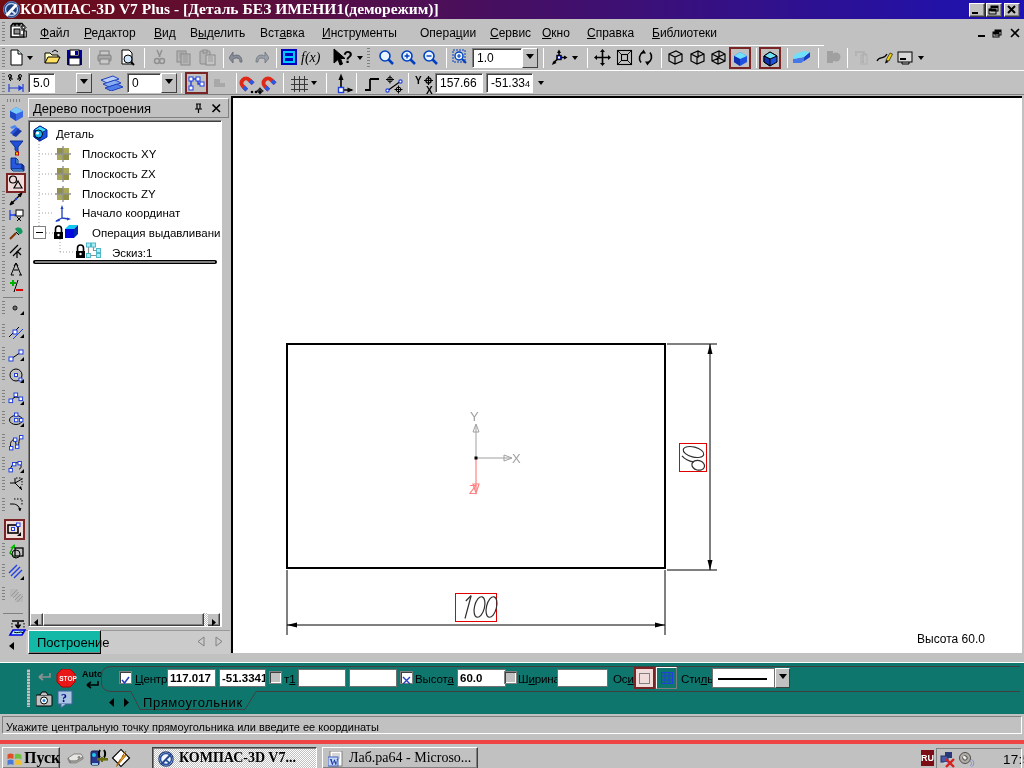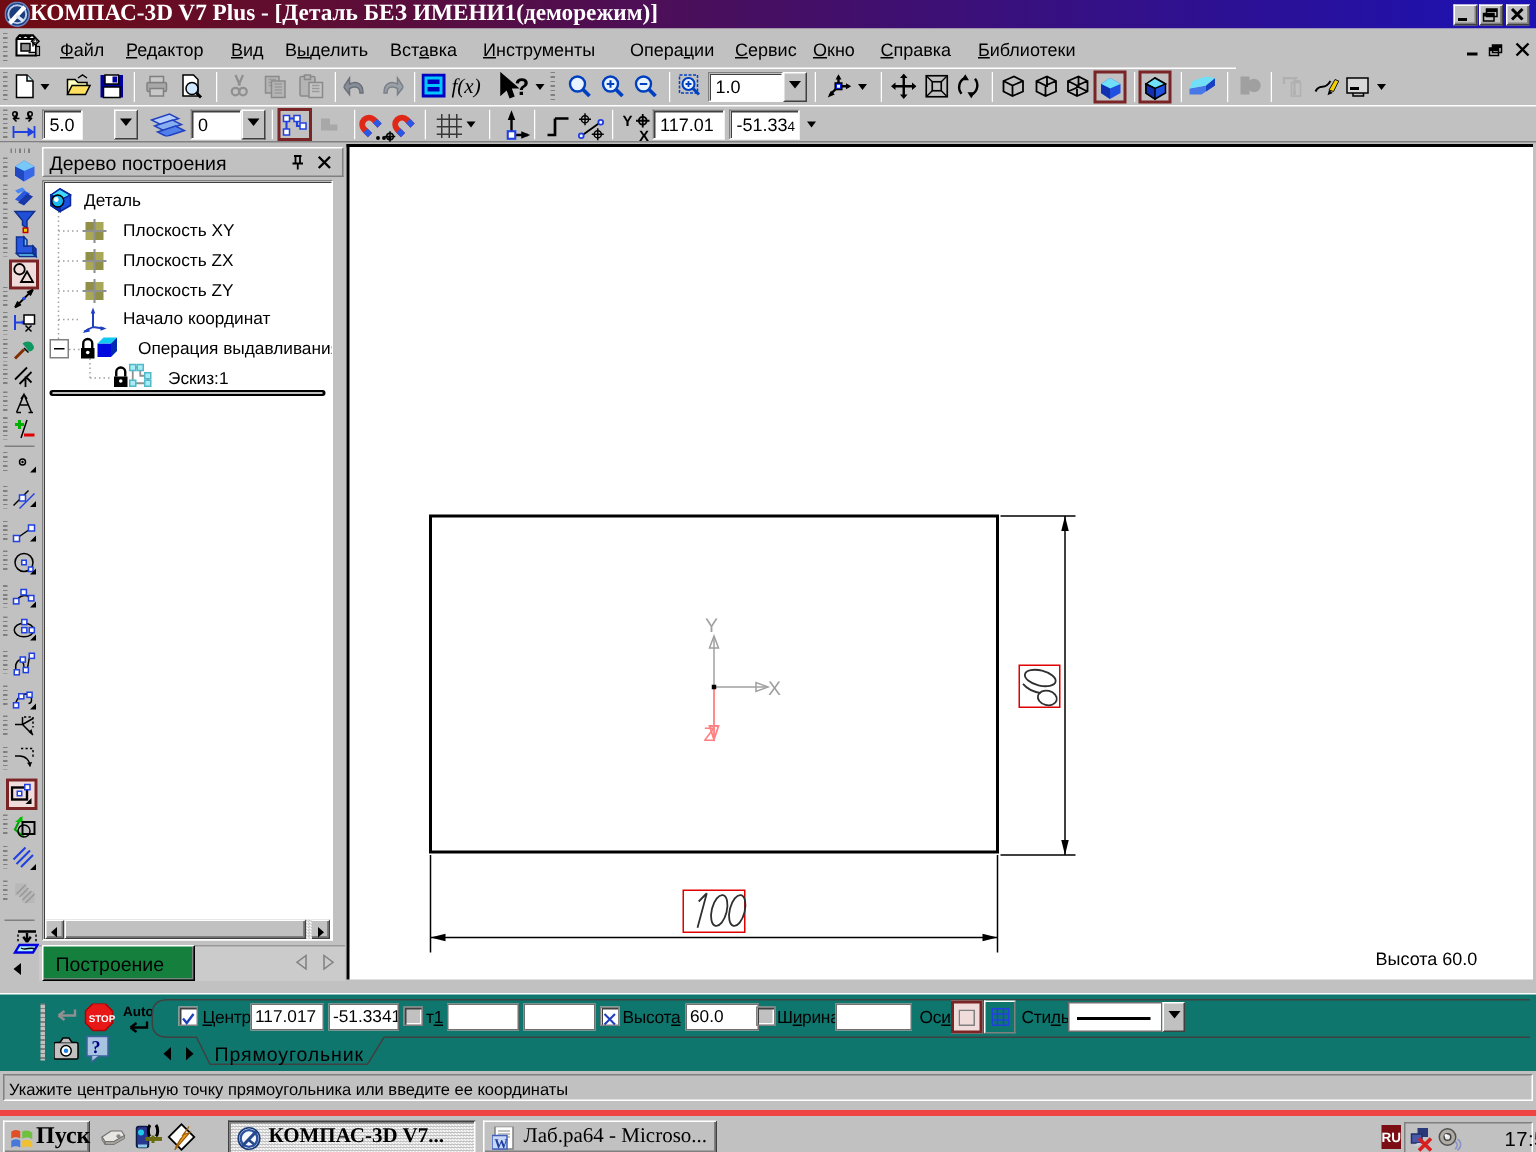--- a/index.html
+++ b/index.html
@@ -33,21 +33,21 @@
 #treehdr{left:28px;top:98px;width:201px;height:20px;background:#c1c1c1;border:1px solid;border-color:#fff #808080 #808080 #fff;font-size:13px;padding:2px 0 0 4px;color:#000;}
 #treebox{left:28px;top:120px;width:194px;height:507px;background:#fff;border:1px solid;border-color:#808080 #fff #fff #808080;box-shadow:inset 1px 1px 0 #404040;overflow:hidden;}
 .titem{position:absolute;font-size:11.5px;color:#000;white-space:nowrap;}
 #treescroll{left:30px;top:613px;width:190px;height:13px;background:#c1c1c1;}
 .sbtn{position:absolute;width:13px;height:13px;background:#c1c1c1;border:1px solid;border-color:#fff #404040 #404040 #fff;box-shadow:inset -1px -1px 0 #808080;}
 #treetab{left:26px;top:628px;width:204px;height:27px;background:#c1c1c1;}
 
 #canvas{left:231px;top:96px;width:791px;height:557px;background:#fff;border-left:2px solid #000;border-top:2px solid #000;}
 
 #propbar{left:0;top:662px;width:1024px;height:52px;background:#0f766e;border-top:1px solid #fff;}
-.pfield{position:absolute;background:#fff;border:1px solid #707070;font-size:11.5px;padding:2px 16px 0 2px;color:#000;white-space:nowrap;overflow:hidden;}
+.pfield{position:absolute;background:#fff;border:1px solid #707070;font-size:11.5px;padding:2px 16px 0 2px;color:#000;white-space:nowrap;overflow:hidden;font-weight:bold;}
 .plabel{position:absolute;font-size:11.6px;letter-spacing:-0.2px;color:#000;white-space:nowrap;}
 .pcheck{position:absolute;width:13px;height:13px;background:#c1c1c1;border:1px solid #808080;box-shadow:inset 1px 1px 0 #404040, inset -1px -1px 0 #fff;}
 
 #status{left:0;top:714px;width:1024px;height:26px;background:#c1c1c1;}
 #status .in{position:absolute;left:2px;top:2px;width:1020px;height:18px;border:1px solid;border-color:#808080 #fff #fff #808080;font-size:11px;padding:4px 0 0 3px;}
 
 #taskbar{left:0;top:740px;width:1024px;height:28px;background:#c1c1c1;border-top:4px solid #ef4444;}
 .tbtn{position:absolute;top:3px;height:22px;background:#c1c1c1;border:1px solid;border-color:#fff #404040 #404040 #fff;box-shadow:inset -1px -1px 0 #808080;font-size:13px;}
 .tbtn.pressed{border-color:#404040 #fff #fff #404040;box-shadow:inset 1px 1px 0 #808080;background:repeating-conic-gradient(#ffffff 0 25%,#c1c1c1 0 50%) 0 0/2px 2px;}
 </style></head>
@@ -379,21 +379,21 @@
     </svg>
  <div class="sep" style="left:408px;top:2px"></div>
  <svg class="icon" style="left:415px;top:4px;width:20px;height:20px" viewBox="0 0 20 20">
       <text x="0" y="9" font-size="10" font-weight="bold" font-family="Liberation Sans" fill="#000">Y</text>
       <text x="11" y="19" font-size="10" font-weight="bold" font-family="Liberation Sans" fill="#000">X</text>
       <g stroke="#000" stroke-width="1.2">
         <circle cx="13.5" cy="5.5" r="2.6" fill="none"></circle>
         <path d="M13.5 1 V10 M9 5.5 H18"></path>
       </g>
     </svg>
- <div class="combo" style="left:435px;top:2px;width:48px;height:20px;padding-top:2px">117.01</div>
+ <div class="combo" style="left:435px;top:2px;width:48px;height:20px;padding-top:2px">157.66</div>
  <div class="combo" style="left:486px;top:2px;width:47px;height:20px;padding-top:2px">-51.33<span style="font-size:9px">4</span></div>
  <div class="darr" style="left:538px;top:10px"></div>
 </div>
 
 <div class="abs" id="leftbar">
  <div class="gripv" style="left:7px;top:4px;width:14px"></div>
  <div class="lgrip" style="top:10px;height:15px"></div>
  <svg class="licon" style="top:10px" viewBox="0 0 17 17">
       <path d="M2 6 L8 2 L15 6 L15 12 L8 16 L2 12 Z" fill="#3868e8"></path>
       <path d="M2 6 L8 2 L15 6 L8 9 Z" fill="#78c8f8"></path>
@@ -669,21 +669,21 @@
         <path d="M7 2 L3 5.5 L7 9 Z" fill="#000"></path>
       </svg></div>
  <div class="sbtn" style="right:0;top:0"><svg width="11" height="11">
         <path d="M4 2 L8 5.5 L4 9 Z" fill="#000"></path>
       </svg></div>
  <div class="abs" style="left:13px;top:0;width:161px;height:13px;background:#c1c1c1;border:1px solid;border-color:#fff #404040 #404040 #fff;box-shadow:inset -1px -1px 0 #808080;"></div>
  <div class="abs" style="left:174px;top:0;width:4px;height:13px;background:repeating-conic-gradient(#fff 0 25%,#c1c1c1 0 50%) 0 0/2px 2px;"></div>
 </div>
 <div class="abs" id="treetab">
  <div class="abs" style="left:0;top:2px;width:204px;height:24px;background:#cbcbcb;border-top:1px solid #999;"></div>
-    <div class="abs" style="left:2px;top:2px;width:102px;height:24px;background:#15803d;border:1px solid;border-color:#fff #000 #000 #fff;box-shadow:inset -1px -1px 0 #808080;font-size:13px;padding:4px 0 0 8px;">Построение</div>
+    <div class="abs" style="left:2px;top:2px;width:73px;height:24px;background:#14b8a6;border:1px solid;border-color:#fff #000 #000 #fff;box-shadow:inset -1px -1px 0 #808080;font-size:13px;padding:4px 0 0 8px;">Построение</div>
  <svg class="abs" style="left:170px;top:8px" width="30" height="11">
       <path d="M8 1 L2 5.5 L8 10 Z" fill="none" stroke="#808080"></path>
       <path d="M20 1 L26 5.5 L20 10 Z" fill="none" stroke="#808080"></path>
     </svg>
 </div>
 
 <div class="abs" id="canvas">
 <svg width="789" height="555" viewBox="0 0 789 555">
 
   <rect x="54" y="246" width="378" height="224" fill="none" stroke="#000" stroke-width="2"></rect>

